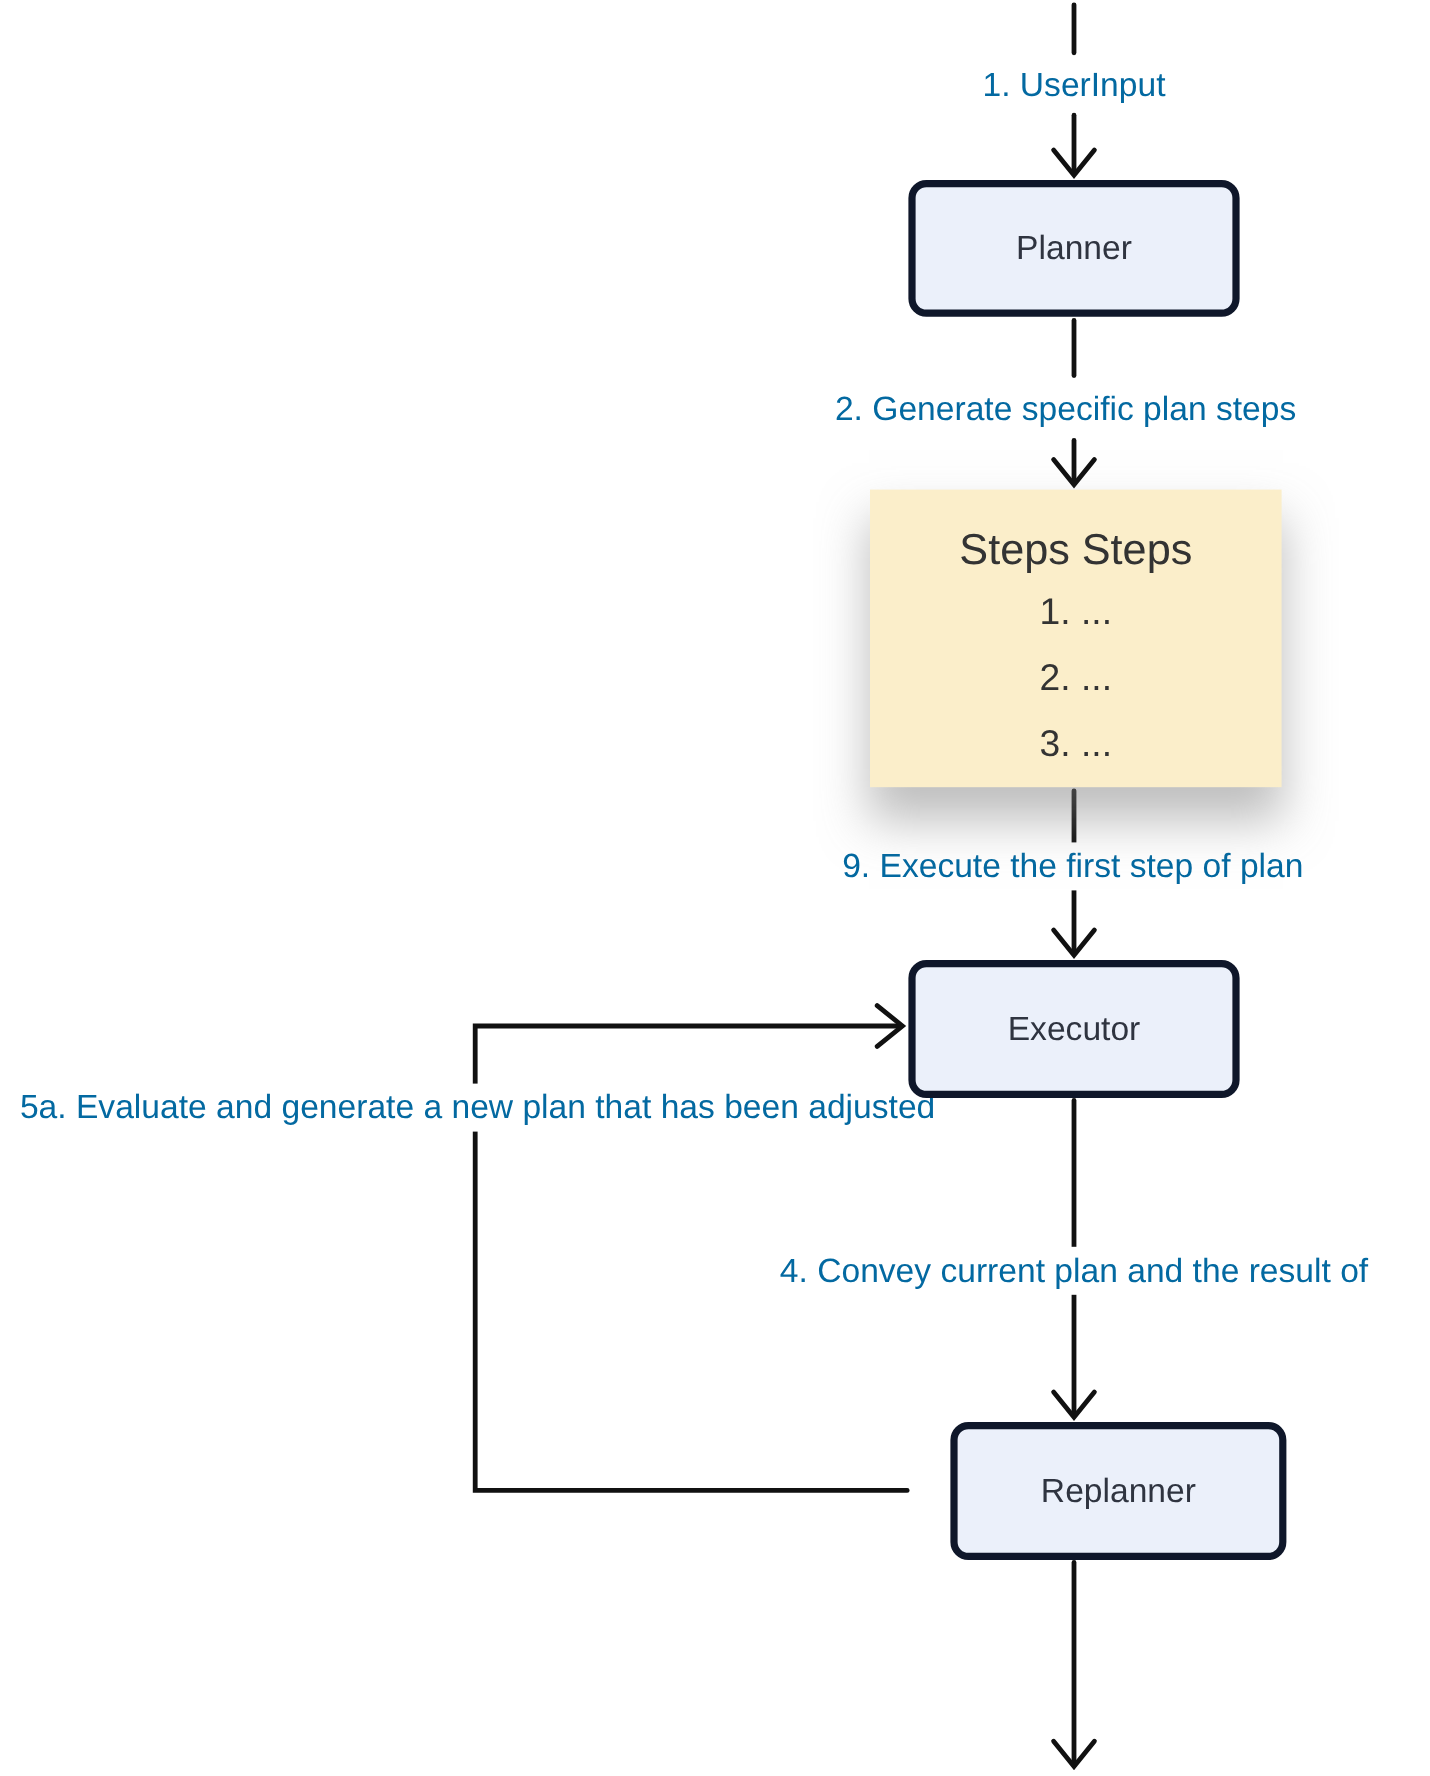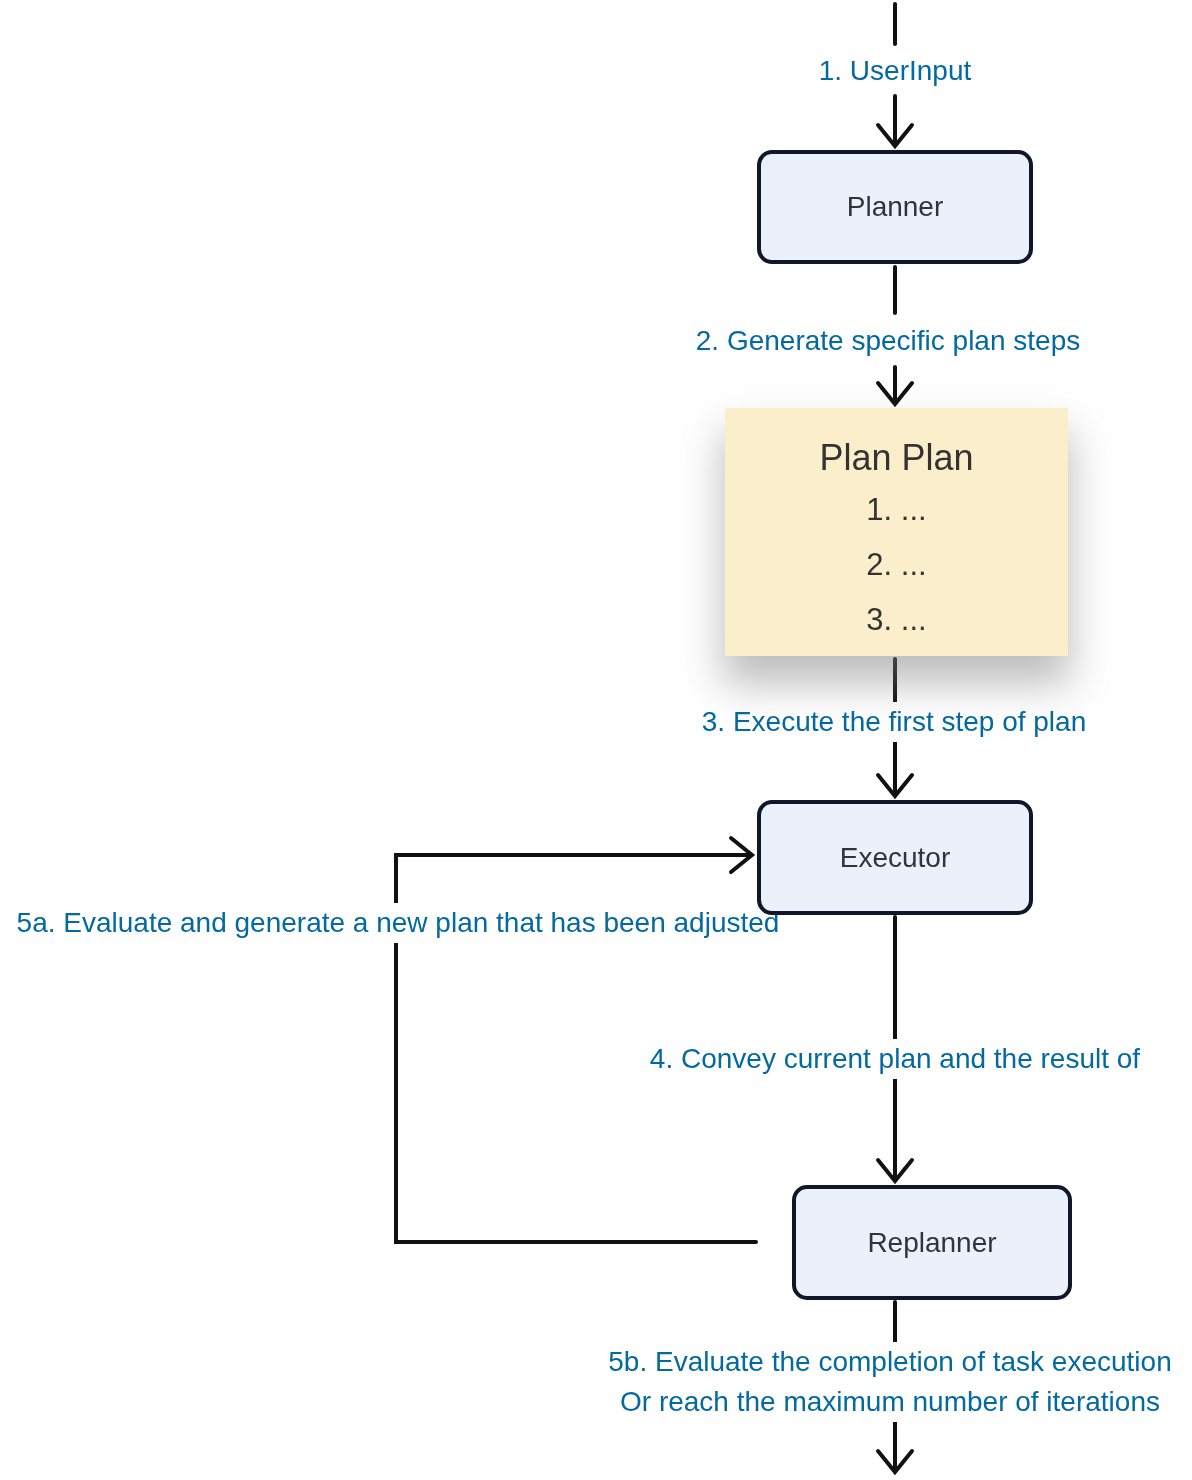--- a/index.html
+++ b/index.html
@@ -34,21 +34,21 @@
     color: #0369a1;
     background: #ffffff;
     padding: 0 10px;
     z-index: 2;
     white-space: nowrap;
   }
   .node {
     position: absolute;
     box-sizing: border-box;
     background: #ebf0fa;
-    border: 4px solid #0f172a;
+    border: 6px solid #0f172a;
     border-radius: 15px;
     display: flex;
     align-items: center;
     justify-content: center;
     font-size: 28px;
     color: #2f3440;
     z-index: 3;
   }
   .node-planner   { left: 757px; top: 150px; width: 276px; height: 114px; }
   .node-executor  { left: 757px; top: 800px; width: 276px; height: 115px; }
@@ -106,42 +106,38 @@
 
   <div class="edge-label" style="left:895px; top:51px;">
     <div>1. UserInput</div>
   </div>
 
   <div class="edge-label" style="left:888px; top:321px;">
     <div>2. Generate specific plan steps</div>
   </div>
 
   <div class="edge-label" style="left:894px; top:702px;">
-    <div>3. Execute the first step of plan</div>
+    <div>9. Execute the first step of plan</div>
   </div>
 
   <div class="edge-label" style="left:895px; top:1024px;margin-top:15px;">
     <div>4. Convey current plan and the result of</div>
   </div>
 
   <div class="edge-label" style="left:398px; top:903px;">
     <div>5a. Evaluate and generate a new plan that has been adjusted</div>
   </div>
 
-  <div class="edge-label" style="left:890px; top:1342px;">
-    <div>5b. Evaluate the completion of task execution</div>
-    <div>Or reach the maximum number of iterations</div>
-  </div>
 
   <div class="node node-planner">
     <span>Planner</span>
   </div>
 
   <div class="plan-steps">
-    <div class="ps-title">Plan Plan</div>
+    <div class="ps-title">Steps Steps</div>
     <div class="ps-item">1. ...</div>
     <div class="ps-item">2. ...</div>
     <div class="ps-item">3. ...</div>
   </div>
 
   <div class="node node-executor">
     <span>Executor</span>
   </div>
 
   <div class="node node-replanner">

